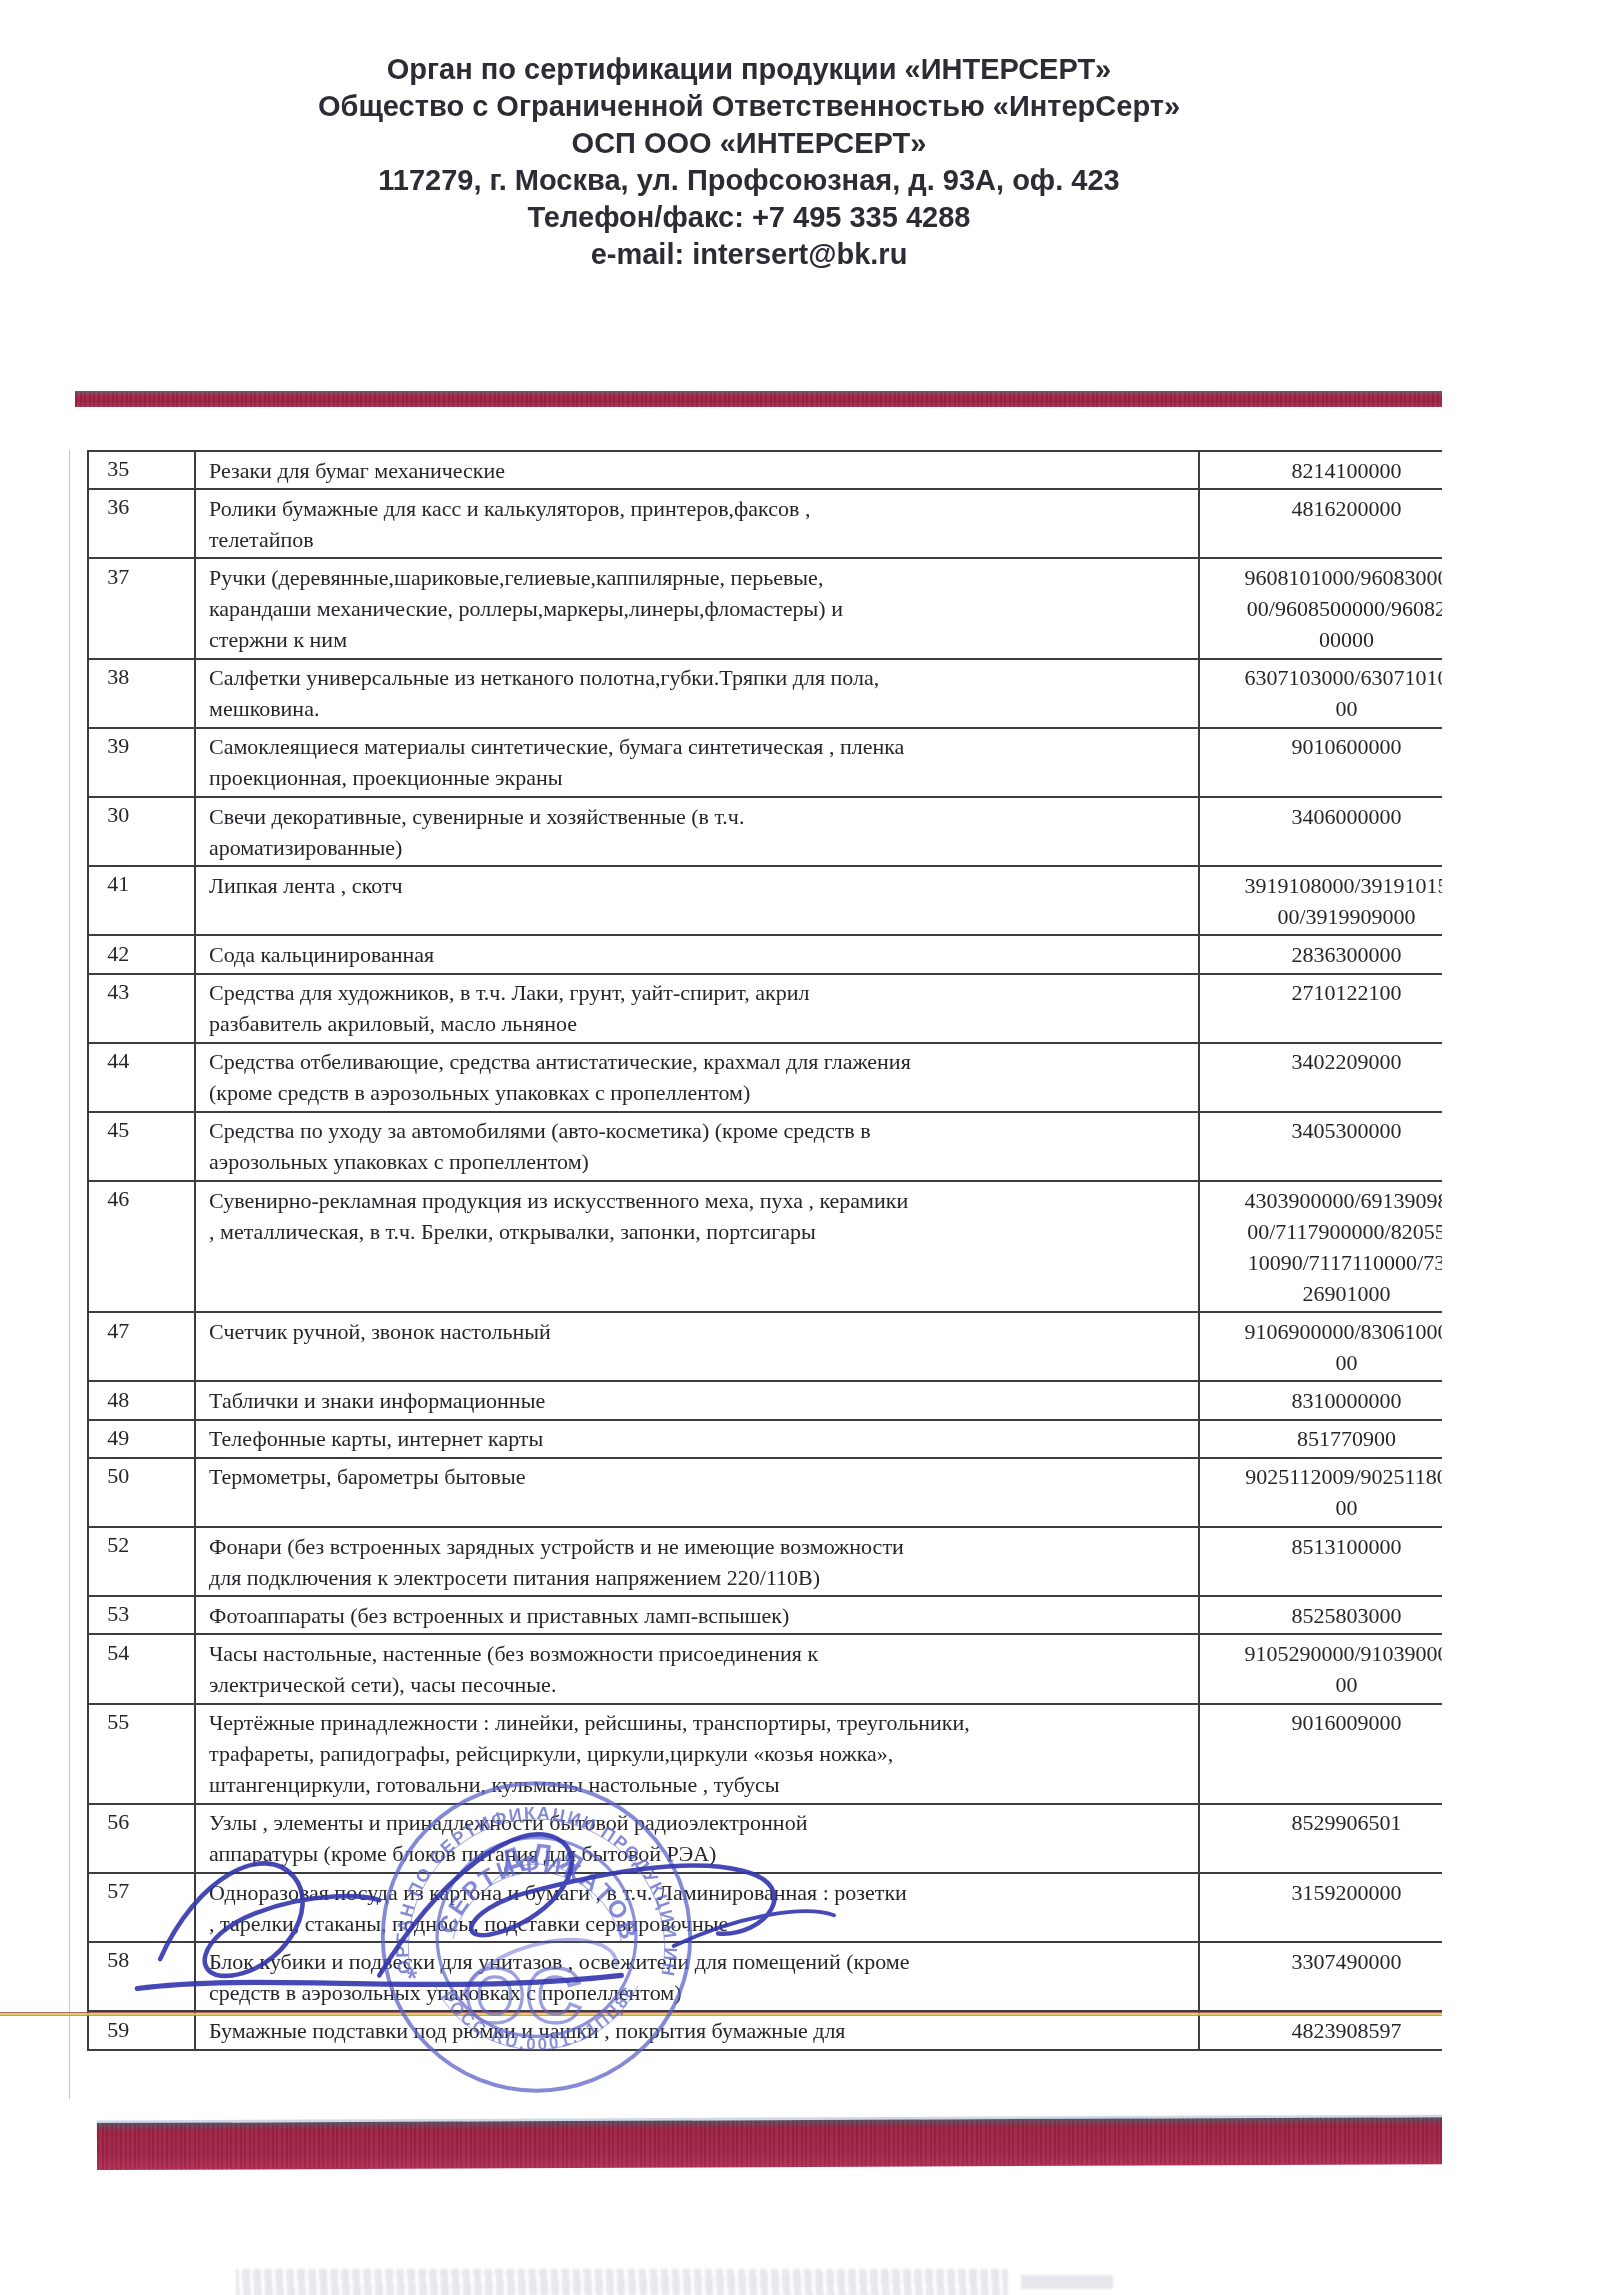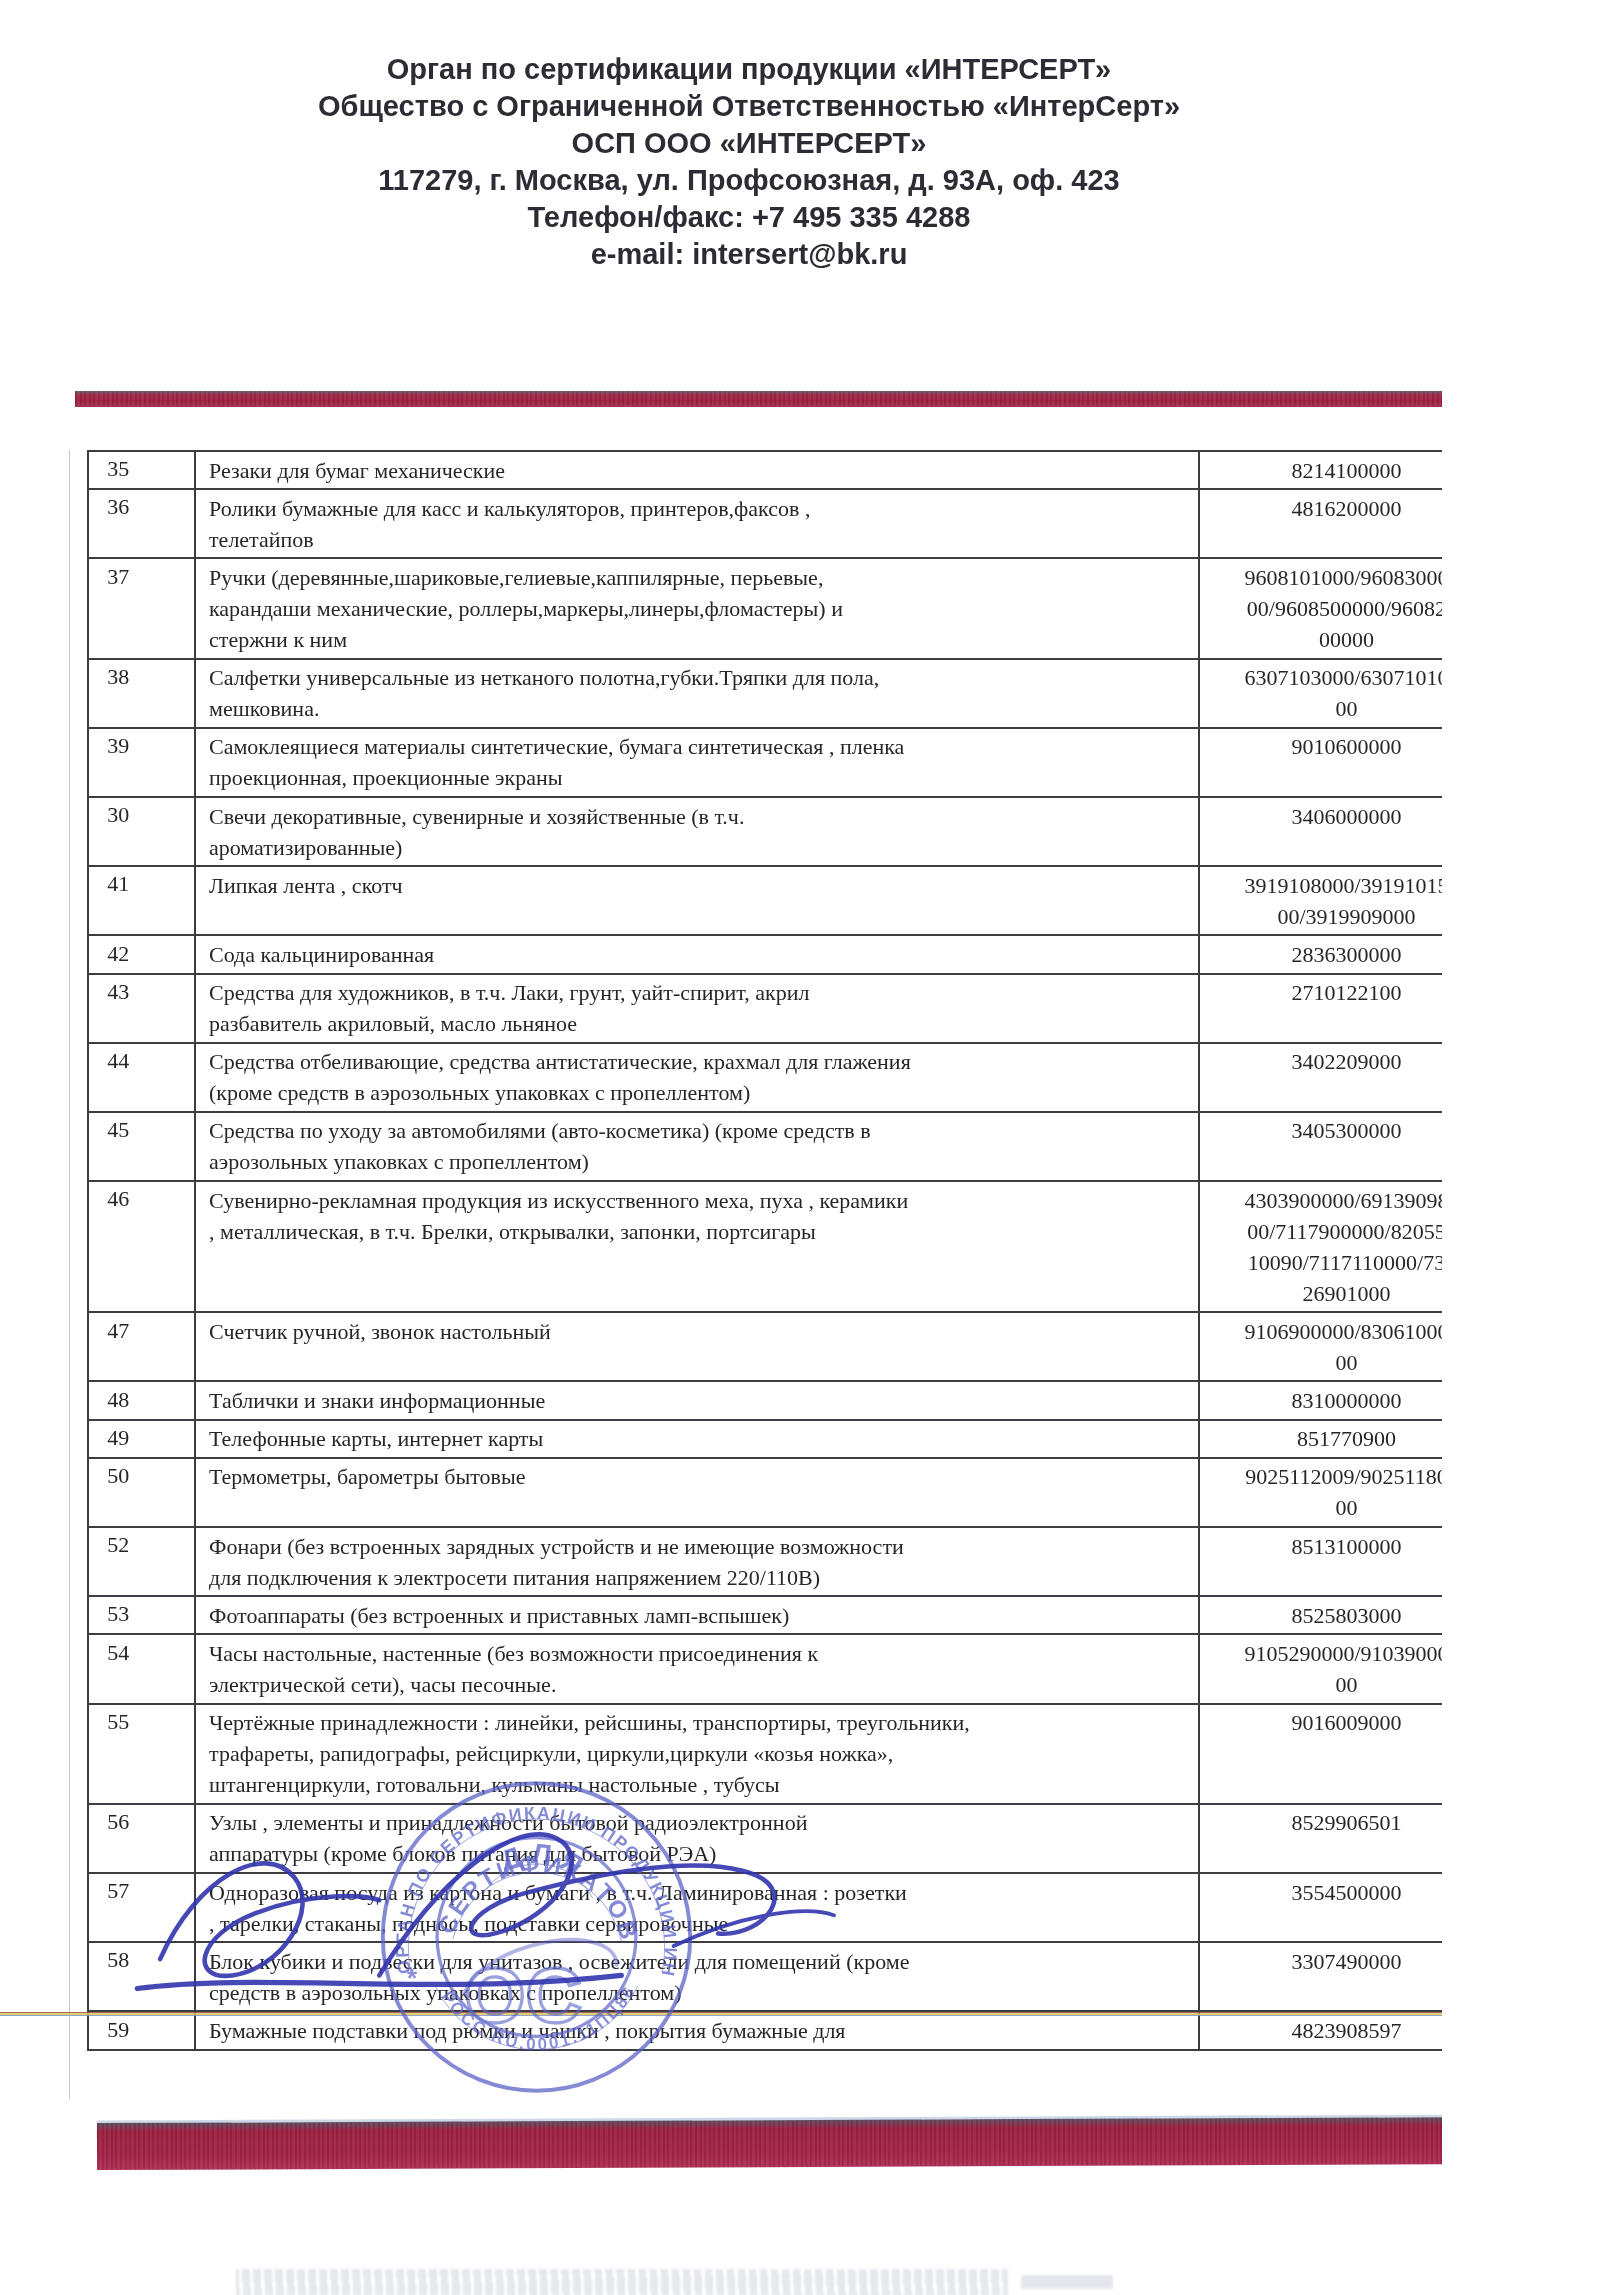--- a/index.html
+++ b/index.html
@@ -186,21 +186,21 @@
       <div class="tr">
         <div class="td num">56</div>
         <div class="td desc">Узлы , элементы и принадлежности бытовой радиоэлектронной
 аппаратуры (кроме блоков питания для бытовой РЭА)</div>
         <div class="td code">8529906501</div>
       </div>
       <div class="tr">
         <div class="td num">57</div>
         <div class="td desc">Одноразовая посуда из картона и бумаги , в т.ч. Ламинированная : розетки
 , тарелки, стаканы, подносы, подставки сервировочные</div>
-        <div class="td code">3554500000</div>
+        <div class="td code">3159200000</div>
       </div>
       <div class="tr">
         <div class="td num">58</div>
         <div class="td desc">Блок кубики и подвески для унитазов , освежители для помещений (кроме
 средств в аэрозольных упаковках с пропеллентом)</div>
         <div class="td code">3307490000</div>
       </div>
       <div class="tr">
         <div class="td num">59</div>
         <div class="td desc">Бумажные подставки под рюмки и чашки , покрытия бумажные для</div>

